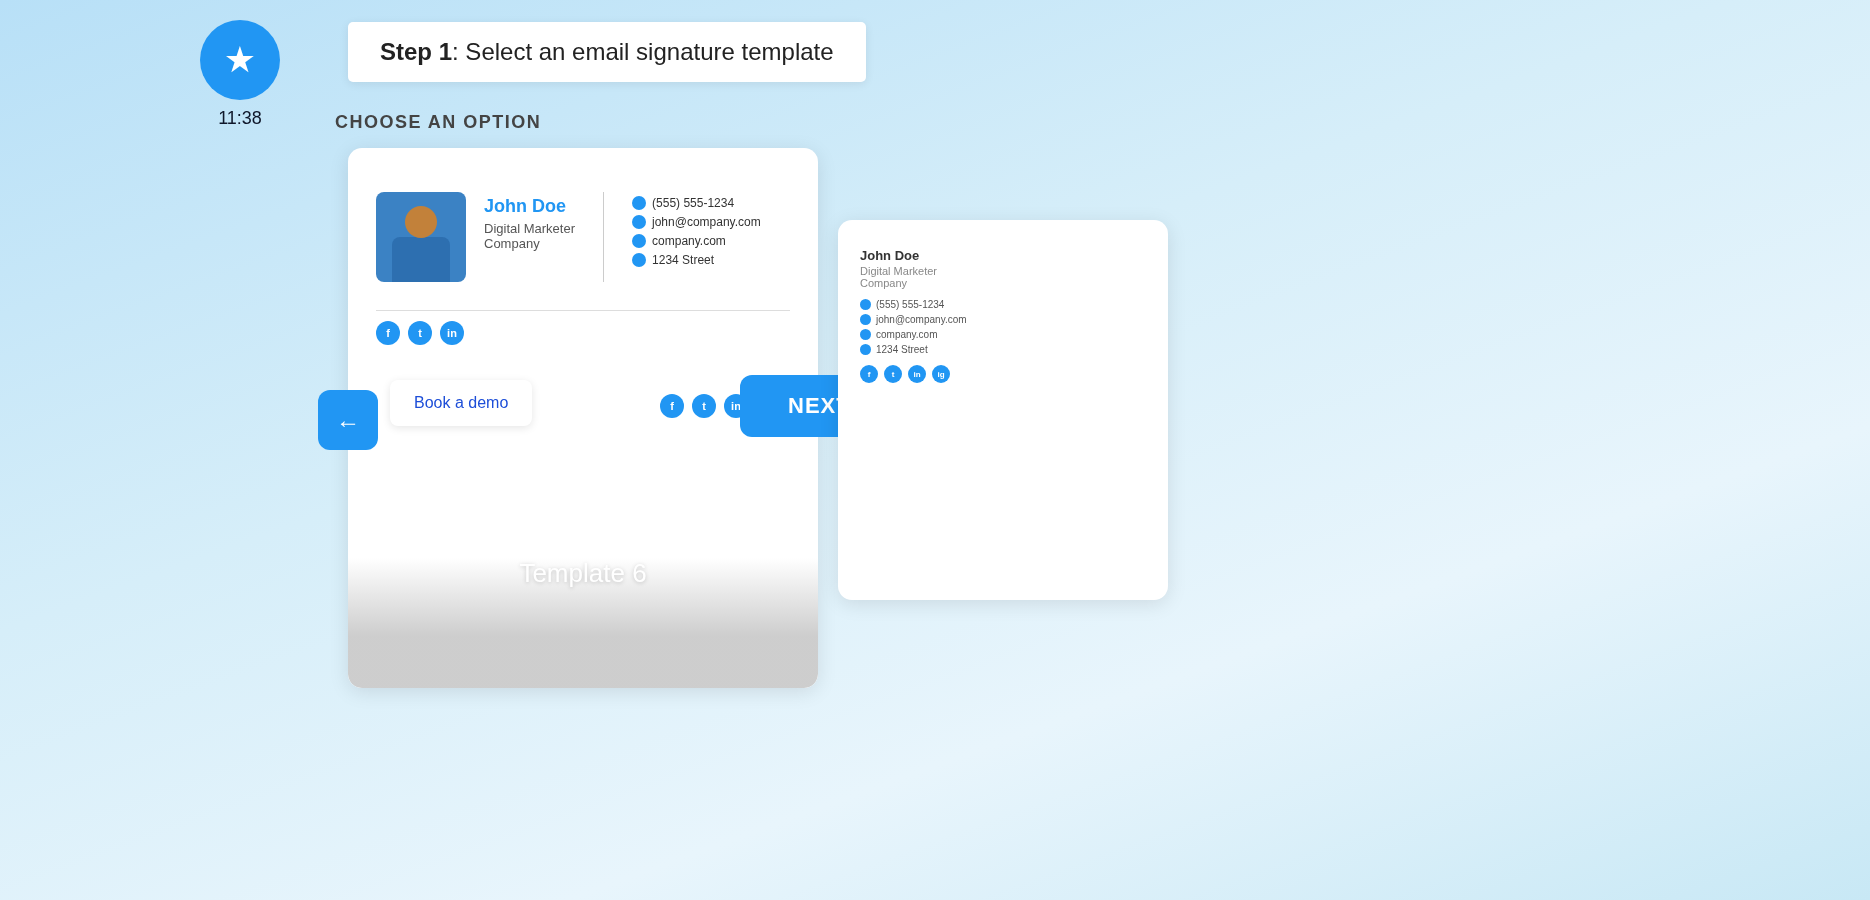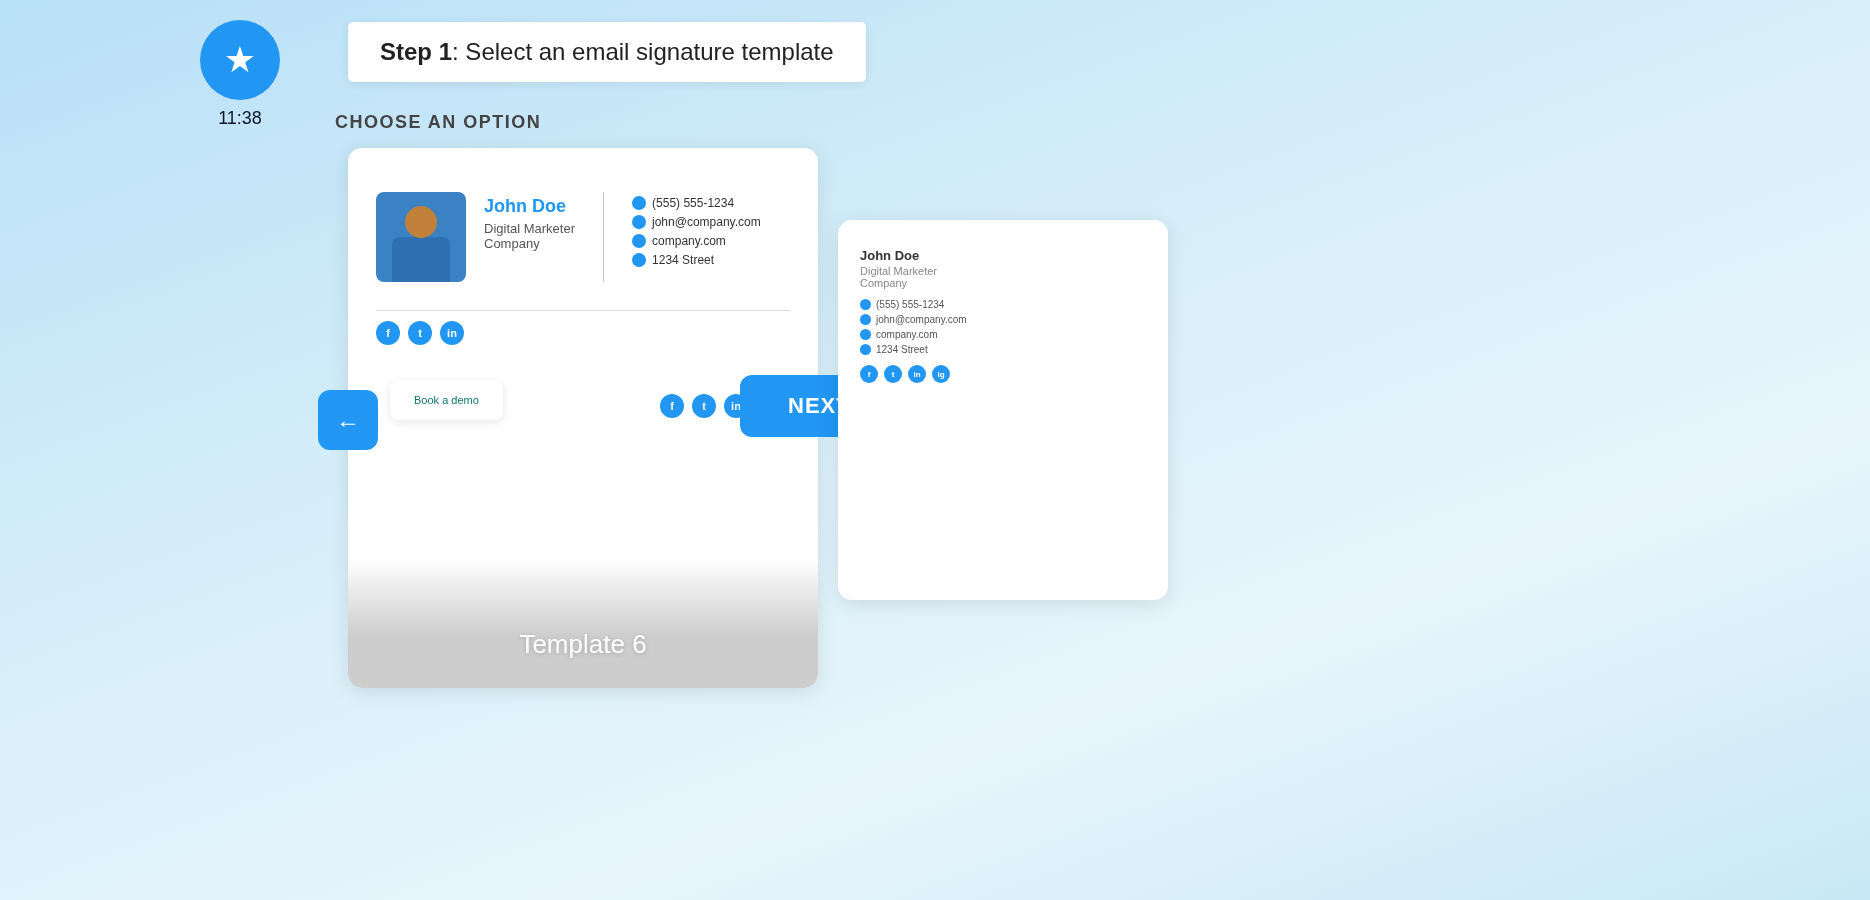--- a/index.html
+++ b/index.html
@@ -199,21 +199,20 @@
     }
 
     .template-label-overlay {
       position: absolute;
       bottom: 0;
       left: 0;
       right: 0;
       height: 130px;
       background: linear-gradient(transparent, rgba(200,200,200,0.9) 60%);
       display: flex;
-      align-items: flex-end;
       justify-content: center;
       padding-bottom: 28px;
       border-radius: 0 0 14px 14px;
     }
 
     .template-label-text {
       font-size: 26px;
       color: white;
       font-weight: 500;
       text-shadow: 0 1px 4px rgba(0,0,0,0.2);
@@ -238,22 +237,22 @@
     }
 
     .book-demo-btn {
       position: absolute;
       left: 390px;
       top: 380px;
       background: white;
       border: none;
       border-radius: 8px;
       padding: 14px 24px;
-      font-size: 11px;
-      color: #0f766e;
+      font-size: 16px;
+      color: #1d4ed8;
       cursor: pointer;
       box-shadow: 0 2px 8px rgba(0,0,0,0.1);
       font-weight: 400;
     }
 
     .social-icons-center {
       position: absolute;
       left: 660px;
       top: 394px;
       display: flex;

